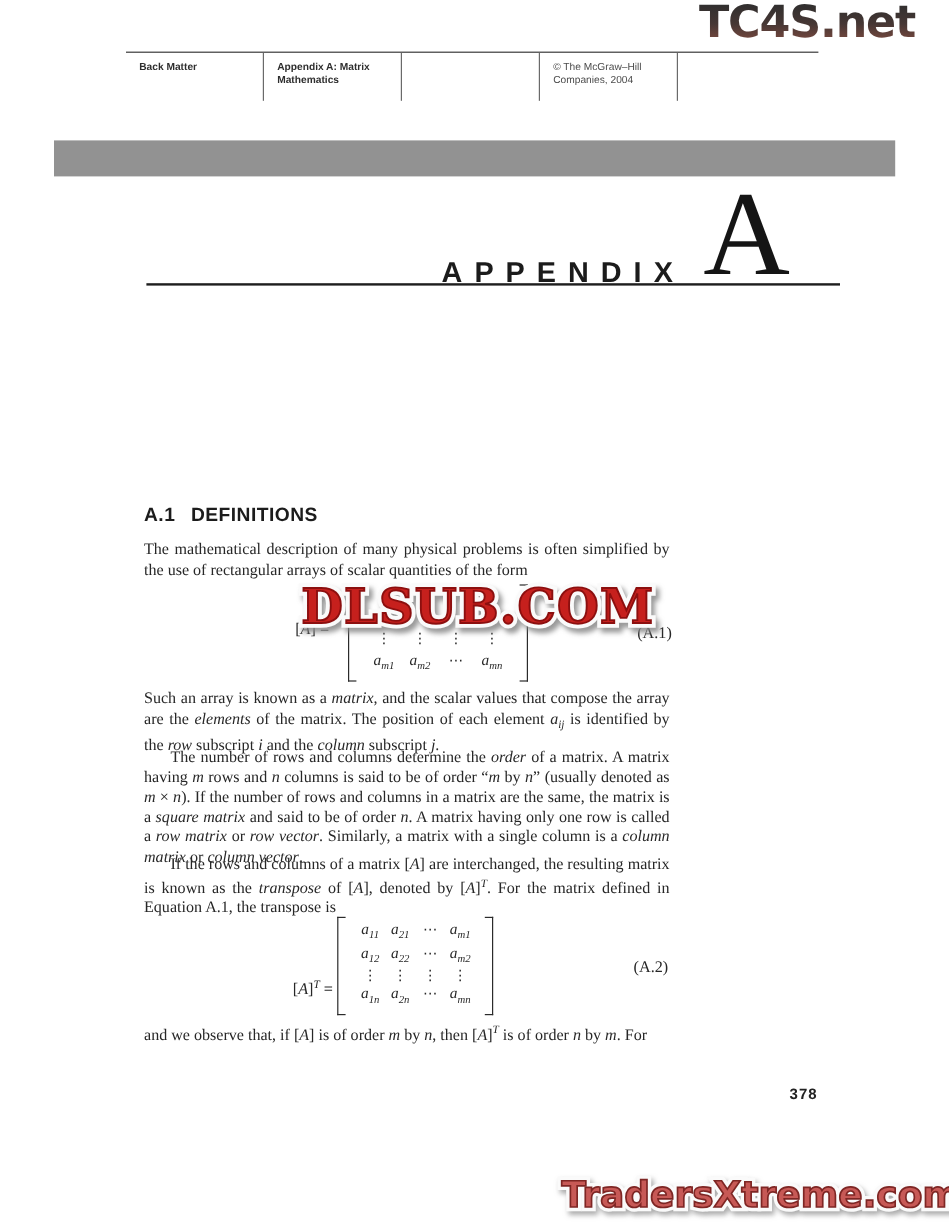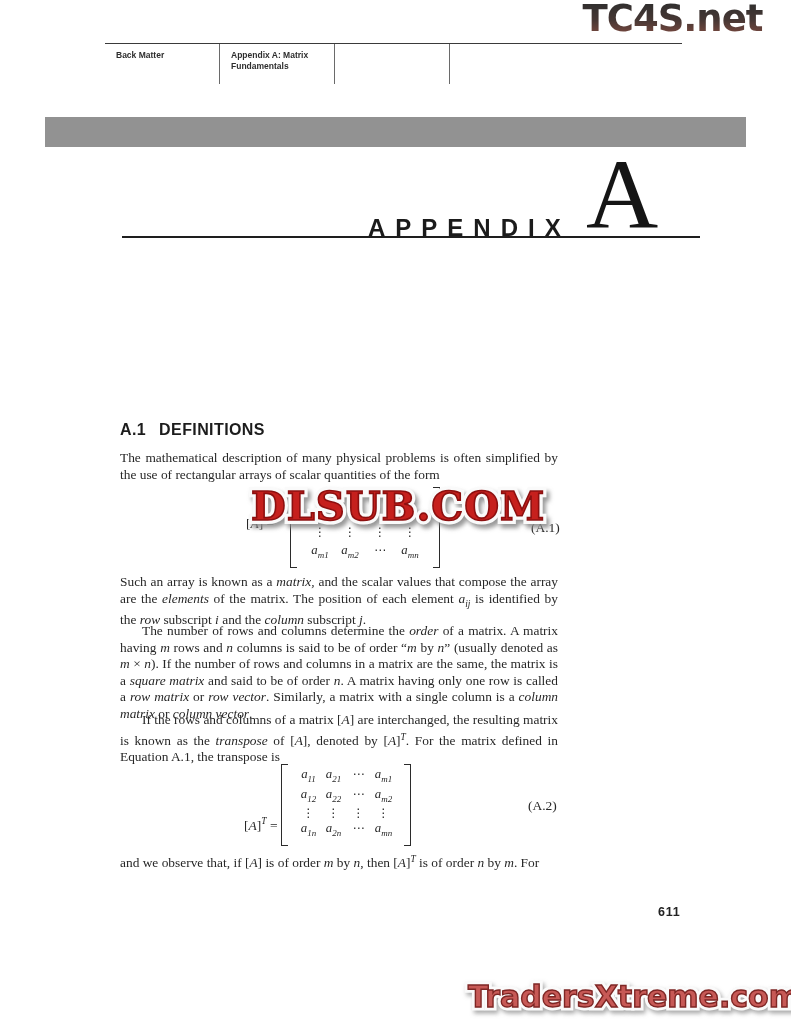--- a/index.html
+++ b/index.html
@@ -117,23 +117,27 @@
   <div class="wm wm-tc4s">
     <span class="layer fill">TC4S.net</span>
   </div>
 
   <div class="scan-header">
     <div class="hd-cell">
       <div>Back Matter</div>
     </div>
     <div class="hd-cell">
       <div>Appendix A: Matrix</div>
-      <div>Fundamentals</div>
+      <div>Mathematics</div>
     </div>
     <div class="hd-cell"></div>
+    <div class="hd-cell light">
+      <div>© The McGraw–Hill</div>
+      <div>Companies, 2004</div>
+    </div>
   </div>
 
   <div class="gray-banner"></div>
 
   <div class="appendix-rule"></div>
   <div class="appendix-word">APPENDIX</div>
   <div class="appendix-letter">A</div>
 
 
   <div class="section-heading">
@@ -205,20 +209,20 @@
             <div class="mx-cell"><span>a</span><sub>mn</sub></div>
           </div>
         </div>
       <div class="bkt r"></div>
     </div>
     <span class="eq-label" style="left:408px; top:36px;">(A.2)</span>
   </div>
 
   <div class="para" style="top:851px;"><span>and we observe that, if [</span><span style="font-style: italic;">A</span><span>] is of order </span><span style="font-style: italic;">m</span><span> by </span><span style="font-style: italic;">n</span><span>, then [</span><span style="font-style: italic;">A</span><span>]</span><sup style="font-style: italic;">T</sup><span> is of order </span><span style="font-style: italic;">n</span><span> by </span><span style="font-style: italic;">m</span><span>. For</span></div>
 
-  <div class="page-number">611</div>
+  <div class="page-number">378</div>
 
   <div class="wm wm-traders">
     <span class="layer outline">TradersXtreme.com</span>
     <span class="layer fill">TradersXtreme.com</span>
   </div>
 
 </div>
 
 </body></html>

